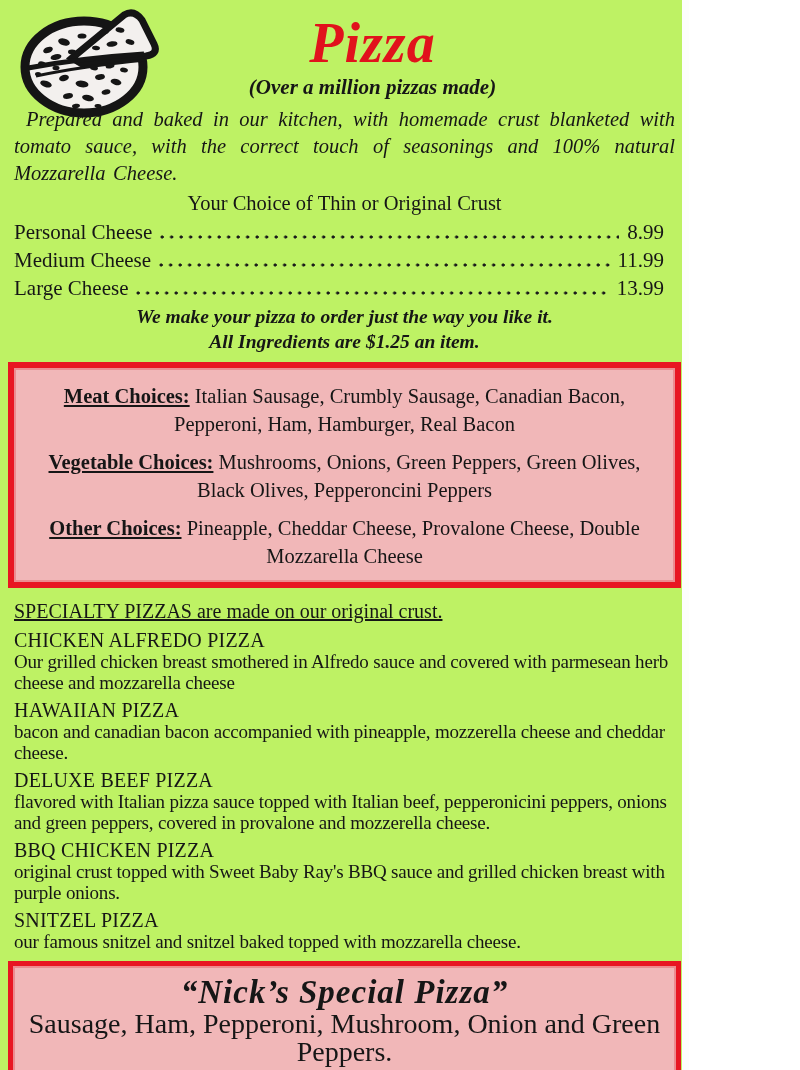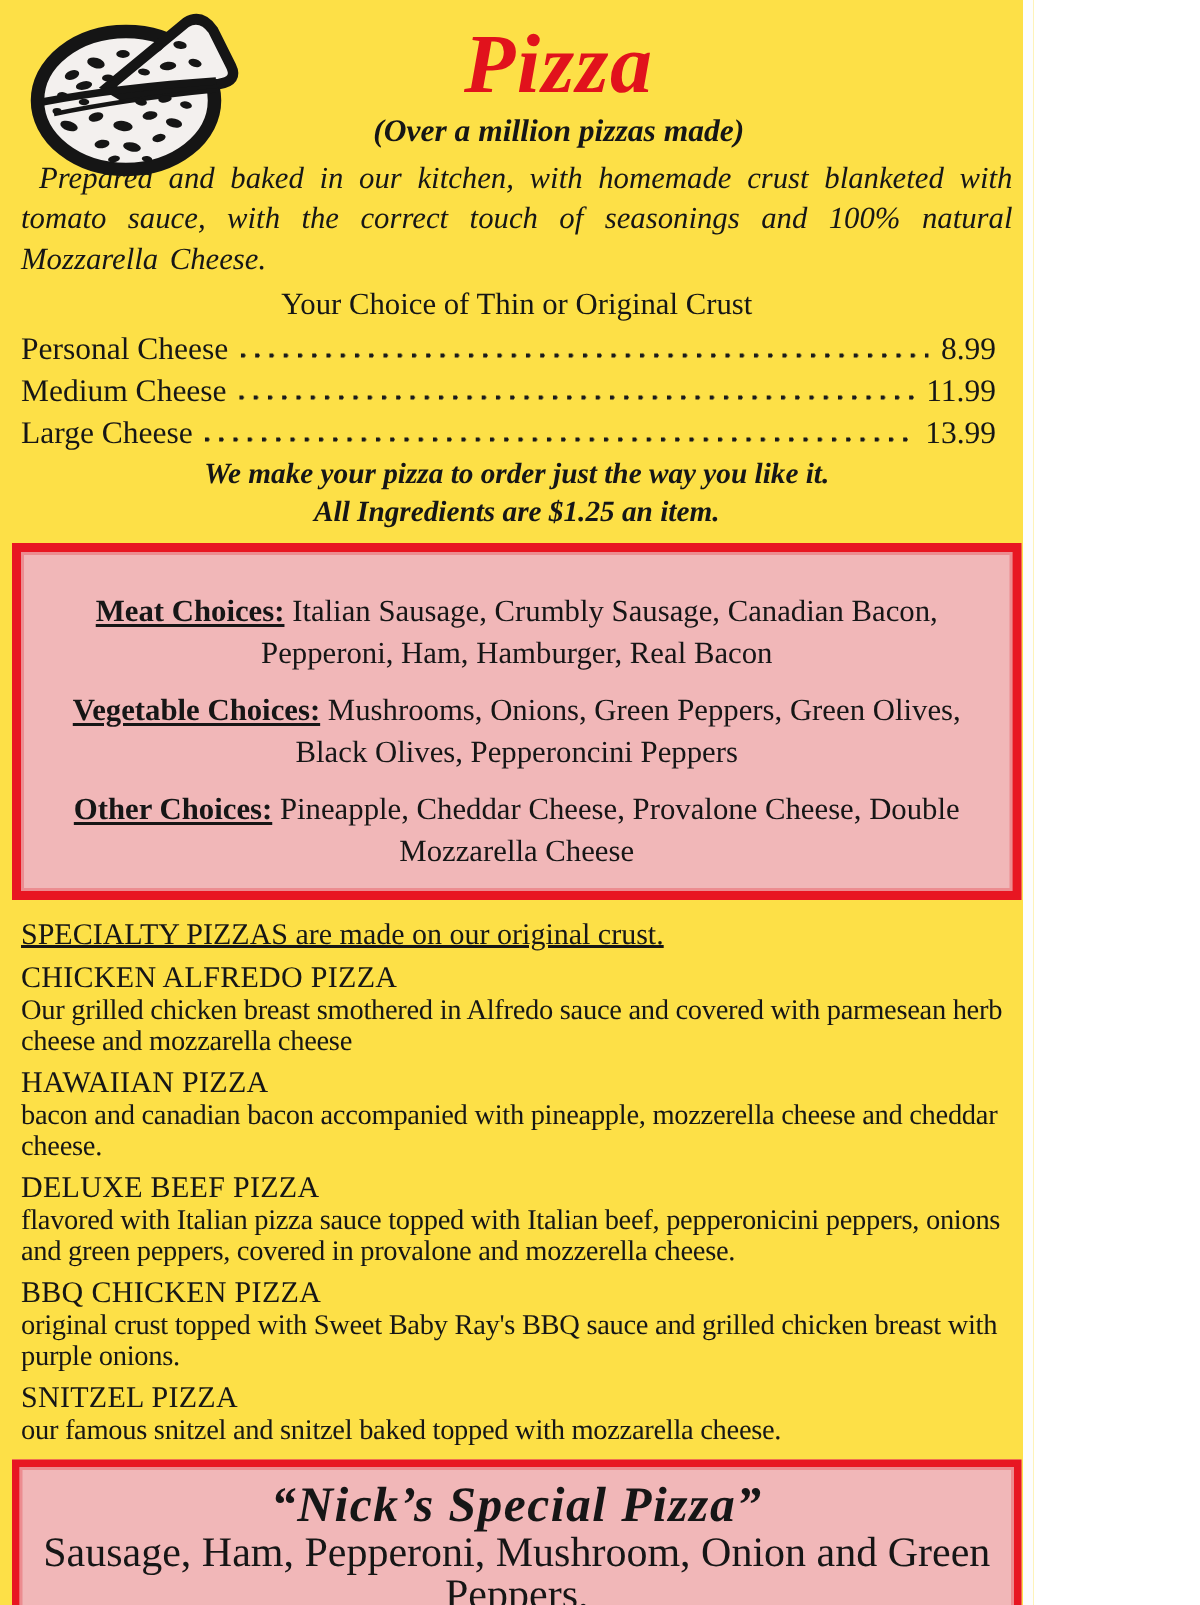--- a/index.html
+++ b/index.html
@@ -1,20 +1,20 @@
 <!DOCTYPE html>
 <html><head>
 <meta charset="utf-8">
 <style>
   html, body { margin: 0; padding: 0; }
   body { width: 800px; height: 1070px; overflow: hidden; }
   .page {
     position: relative;
     width: 689px; height: 1070px;
-    background: #fde047;
+    background: #bef264;
     font-family: "Liberation Serif", "DejaVu Serif", serif;
     color: #161616;
     overflow: hidden;
   }
   .edge-strip {
     position: absolute; right: 0; top: 0; width: 7px; height: 100%;
     background: #fdfdfd;
   }
   
   .pizza-art { position: absolute; left: 12px; top: 2px; }
@@ -54,21 +54,21 @@
     background-repeat: repeat-x;
     background-position: 0 calc(100% - 7px);
   }
   .notes { margin-top: 2px; text-align: center; font-style: italic; font-weight: bold; font-size: 19.5px; line-height: 25px; }
   
   .choices-box {
     margin: 8px 8px 0 8px;
     border: 6px solid #e81622;
     background: #f1b7b8;
     box-shadow: inset 0 0 0 2px rgba(225, 60, 70, 0.35);
-    padding: 26px 22px 12px 22px;
+    padding: 14px 22px 12px 22px;
     text-align: center;
   }
   .choice-group { margin-top: 10px; font-size: 20.5px; line-height: 28px; }
   .choice-group:first-child { margin-top: 0; }
   .choice-label { font-weight: bold; text-decoration: underline; }
   .choice-line2 { margin: 0; }
   
   .specialty { margin: 12px 14px 0 14px; }
   .specialty-intro { font-size: 20px; line-height: 23px; text-decoration: underline; }
   .sp-item { margin-top: 7px; }

